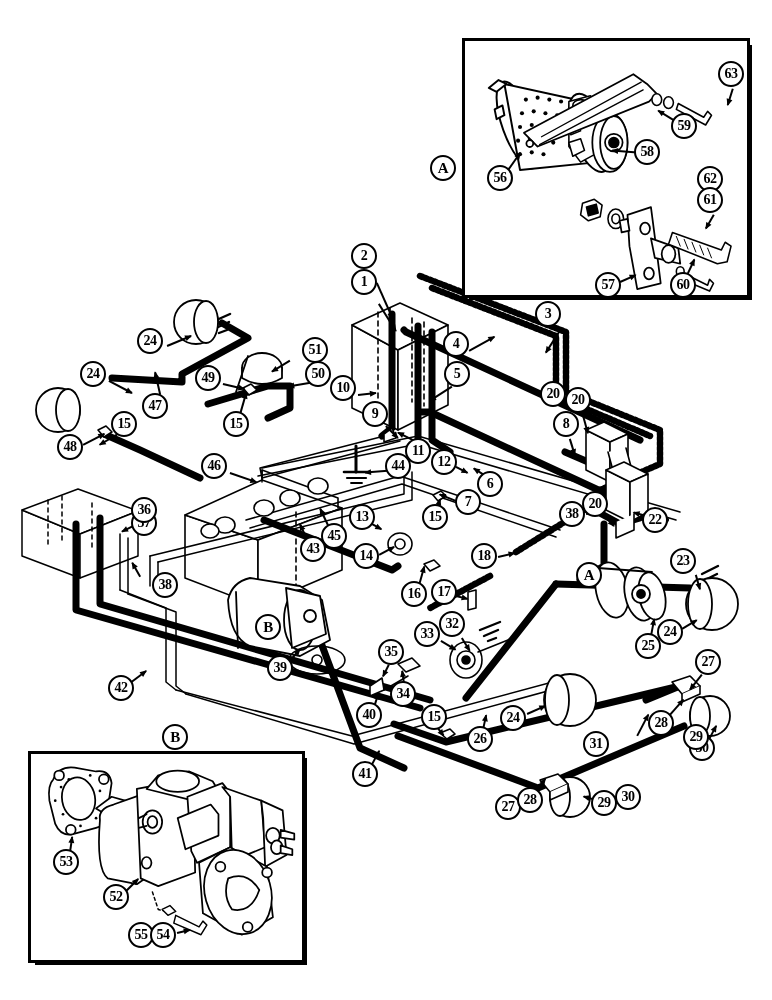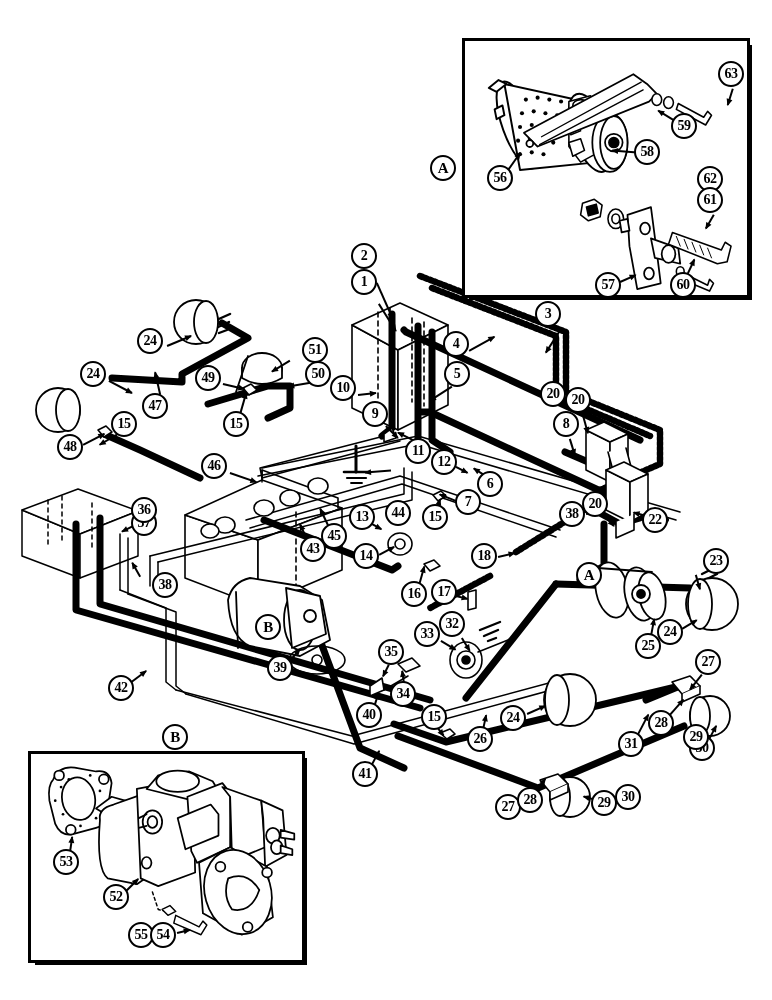--- a/index.html
+++ b/index.html
@@ -453,21 +453,21 @@
       <div class="callout" style="left: 540px; top: 381px;">20</div>
       <div class="leader arrow" style="left: 583px; top: 414px; width: 18.6815px; transform: rotate(74.4759deg);"></div>
       <div class="callout" style="left: 565px; top: 387px;">20</div>
       <div class="leader arrow" style="left: 570px; top: 438px; width: 16.7631px; transform: rotate(72.646deg);"></div>
       <div class="callout" style="left: 553px; top: 411px;">8</div>
       <div class="leader arrow" style="left: 230px; top: 472px; width: 27.5136px; transform: rotate(19.0935deg);"></div>
       <div class="callout" style="left: 201px; top: 453px;">46</div>
       <div class="leader arrow" style="left: 414px; top: 440px; width: 17.8885px; transform: rotate(-153.435deg);"></div>
       <div class="callout" style="left: 405px; top: 438px;">11</div>
       <div class="leader arrow" style="left: 391px; top: 470px; width: 26.0768px; transform: rotate(175.601deg);"></div>
-      <div class="callout" style="left: 385px; top: 453px; margin-top: 47px;">44</div>
+      <div class="callout" style="left: 385px; top: 453px;">44</div>
       <div class="leader arrow" style="left: 456px; top: 466px; width: 13.4164px; transform: rotate(26.5651deg);"></div>
       <div class="callout" style="left: 431px; top: 449px;">12</div>
       <div class="leader arrow" style="left: 488px; top: 477px; width: 16.6433px; transform: rotate(-147.265deg);"></div>
       <div class="callout" style="left: 477px; top: 471px;">6</div>
       <div class="leader arrow" style="left: 460px; top: 502px; width: 21.5407px; transform: rotate(-158.199deg);"></div>
       <div class="callout" style="left: 455px; top: 489px;">7</div>
       <div class="leader arrow" style="left: 437px; top: 508px; width: 10.4403px; transform: rotate(-73.3008deg);"></div>
       <div class="callout" style="left: 422px; top: 504px;">15</div>
       <div class="leader arrow" style="left: 370px; top: 522px; width: 12.53px; transform: rotate(28.6105deg);"></div>
       <div class="callout" style="left: 349px; top: 504px;">13</div>
@@ -483,34 +483,34 @@
       <div class="callout" style="left: 582px; top: 491px;">20</div>
       <div class="leader arrow" style="left: 649px; top: 516px; width: 15.5242px; transform: rotate(-165.069deg);"></div>
       <div class="callout" style="left: 642px; top: 507px;">22</div>
       <div class="leader arrow" style="left: 498px; top: 556px; width: 17.4642px; transform: rotate(-13.2405deg);"></div>
       <div class="callout" style="left: 471px; top: 543px;">18</div>
       <div class="leader arrow" style="left: 419px; top: 584px; width: 18.6815px; transform: rotate(-74.4759deg);"></div>
       <div class="callout" style="left: 401px; top: 581px;">16</div>
       <div class="leader arrow" style="left: 456px; top: 595px; width: 12.3693px; transform: rotate(14.0362deg);"></div>
       <div class="callout" style="left: 431px; top: 579px;">17</div>
       <div class="leader arrow" style="left: 696px; top: 574px; width: 14.5602px; transform: rotate(74.0546deg);"></div>
-      <div class="callout" style="left: 703px; top: 548px;">23</div>
+      <div class="callout" style="left: 670px; top: 548px;">23</div>
       <div class="leader arrow" style="left: 651px; top: 634px; width: 16.2788px; transform: rotate(-79.3803deg);"></div>
       <div class="callout" style="left: 635px; top: 633px;">25</div>
       <div class="leader arrow" style="left: 682px; top: 628px; width: 17.4929px; transform: rotate(-30.9638deg);"></div>
       <div class="callout" style="left: 657px; top: 619px;">24</div>
       <div class="leader arrow" style="left: 702px; top: 674px; width: 19.2094px; transform: rotate(128.66deg);"></div>
       <div class="callout" style="left: 695px; top: 649px;">27</div>
       <div class="leader arrow" style="left: 668px; top: 716px; width: 22.6716px; transform: rotate(-48.5763deg);"></div>
       <div class="callout" style="left: 648px; top: 710px;">28</div>
       <div class="leader arrow" style="left: 708px; top: 740px; width: 17px; transform: rotate(-61.9275deg);"></div>
       <div class="callout" style="left: 689px; top: 735px;">30</div>
       <div class="callout" style="left: 683px; top: 724px;">29</div>
       <div class="leader arrow" style="left: 637px; top: 735px; width: 23.7065px; transform: rotate(-62.354deg);"></div>
-      <div class="callout" style="left: 618px; top: 731px;">31</div>
+      <div class="callout" style="left: 583px; top: 731px;">31</div>
       <div class="leader arrow" style="left: 441px; top: 640px; width: 17.4929px; transform: rotate(30.9638deg);"></div>
       <div class="callout" style="left: 414px; top: 621px;">33</div>
       <div class="leader arrow" style="left: 462px; top: 637px; width: 15.2643px; transform: rotate(58.3925deg);"></div>
       <div class="callout" style="left: 439px; top: 611px;">32</div>
       <div class="leader arrow" style="left: 389px; top: 664px; width: 13.4164px; transform: rotate(116.565deg);"></div>
       <div class="callout" style="left: 378px; top: 639px;">35</div>
       <div class="leader arrow" style="left: 404px; top: 684px; width: 14.1421px; transform: rotate(-98.1301deg);"></div>
       <div class="callout" style="left: 390px; top: 681px;">34</div>
       <div class="leader arrow" style="left: 437px; top: 726px; width: 11.4018px; transform: rotate(52.125deg);"></div>
       <div class="callout" style="left: 421px; top: 704px;">15</div>

